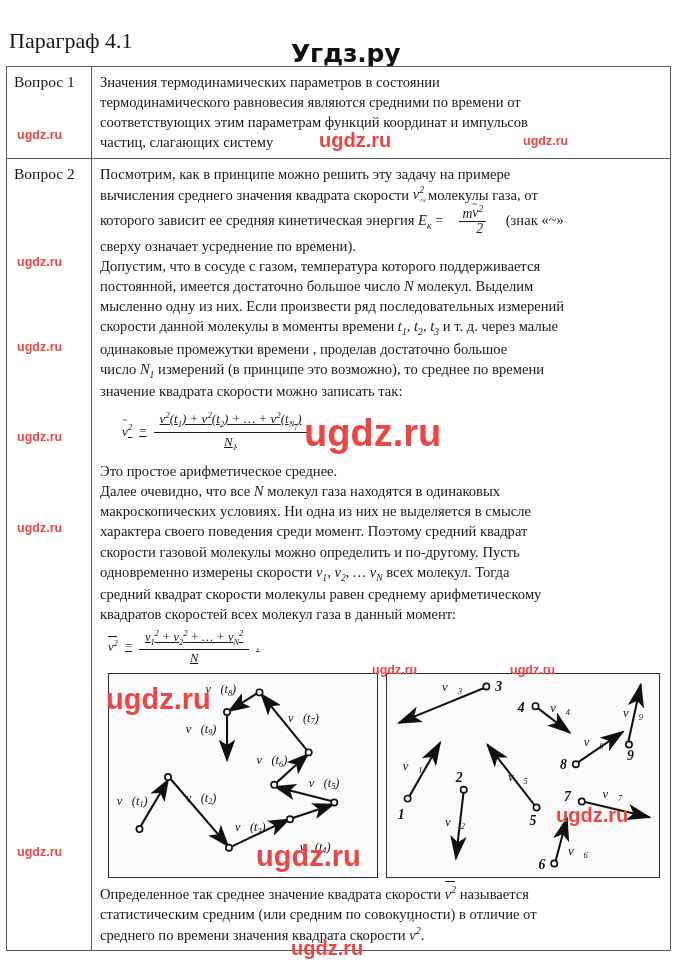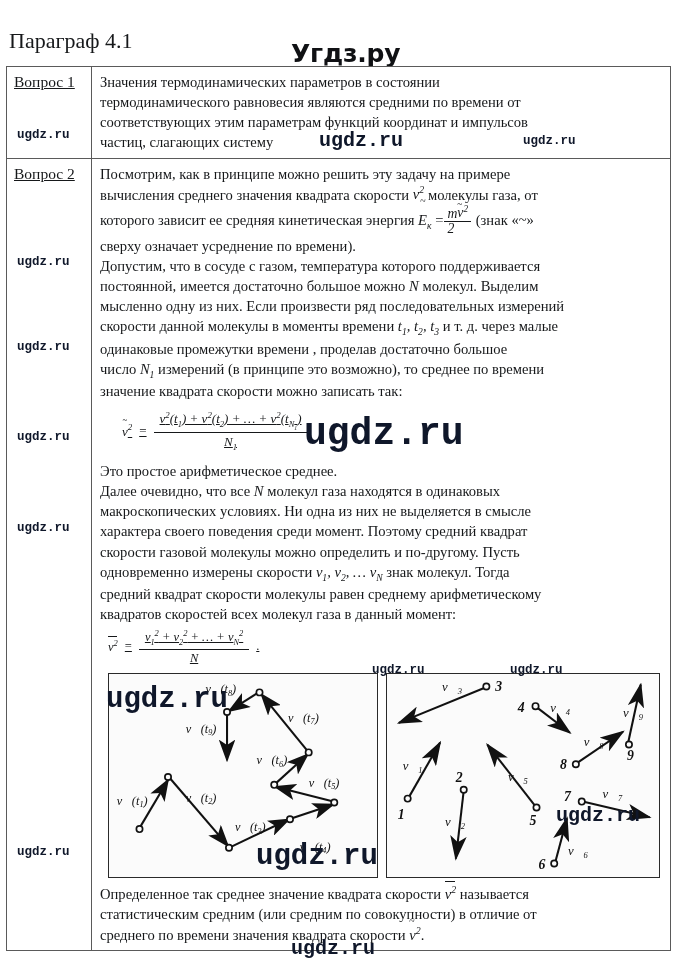--- a/index.html
+++ b/index.html
@@ -45,21 +45,21 @@
     top: 66px;
     width: 664px;
     border-collapse: collapse;
     table-layout: fixed;
   }
   .qa-table td {
     border: 1px solid #5a5a5a;
     vertical-align: top;
     padding: 0;
   }
-  .col-label { width: 84px; text-decoration: underline; }
+  .col-label { width: 84px; }
   .col-body  { width: 578px; }
 
   .q-label {
     font-size: 15.5px;
     padding: 5px 6px 4px 7px;
     line-height: 1.25;
     white-space: nowrap;
   }
   .q-body {
     padding: 5px 6px 5px 8px;
@@ -90,24 +90,24 @@
     position: absolute;
     left: 0; right: 1px;
     top: -0.13em;
     border-top: 1.2px solid #16181a;
   }
 
   
   .frac {
     display: inline-block;
     vertical-align: -0.55em;
-    text-align: left;
+    text-align: right;
     font-style: italic;
     line-height: 1.05;
-    margin: 0 1px;
+    margin: 0 16px;
   }
   .frac .num { display: block; padding: 0 3px; font-size: 0.94em; }
   .frac .den {
     display: block;
     border-top: 1.2px solid #16181a;
     padding: 0 3px;
     font-size: 0.94em;
   }
 
   
@@ -148,23 +148,23 @@
     position: relative;
     overflow: hidden;
   }
   .fig-left  { width: 272px; height: 203px; }
   .fig-right { width: 277px; height: 203px; }
   .fig-box svg { display: block; width: 100%; height: 100%; }
 
   
   .wm {
     position: absolute;
-    font-family: Liberation Mono, monospace;
+    font-family: Liberation Sans, sans-serif;
     font-weight: bold;
-    color: #0f172a;
+    color: #ef4444;
     white-space: nowrap;
     pointer-events: none;
   }
   .wm-s  { font-size: 12.5px; }
   .wm-m  { font-size: 20px; }
   .wm-l  { font-size: 29px; }
   .wm-xl { font-size: 38px; }
 </style>
 </head>
 <body>
@@ -209,21 +209,21 @@
             <span>которого зависит ее средняя кинетическая энергия</span>
             <span class="mi"><span class="tilde-wrap">E</span><sub class="sb">к</sub></span>
             <span class="eqsign">=</span><span class="frac"><span class="num"><span class="mi">m</span><span class="tilde-wrap">v</span><sup class="pw">2</sup></span><span class="den">2</span></span>
             <span>(знак «~»</span>
           </p>
 
           <p>сверху означает усреднение по времени).</p>
           <p>Допустим, что в сосуде с газом, температура которого поддерживается</p>
 
           <p>
-            <span>постоянной, имеется достаточно большое можно</span>
+            <span>постоянной, имеется достаточно большое число</span>
             <span class="mi">N</span>
             <span>молекул. Выделим</span>
           </p>
 
           <p>мысленно одну из них. Если произвести ряд последовательных измерений</p>
 
           <p>
             <span>скорости данной молекулы в моменты времени</span>
             <span class="mi">t<sub class="sb">1</sub>, t<sub class="sb">2</sub>, t<sub class="sb">3</sub></span>
             <span>и т. д. через малые</span>
@@ -258,21 +258,21 @@
             <span>молекул газа находятся в одинаковых</span>
           </p>
 
           <p>макроскопических условиях. Ни одна из них не выделяется в смысле</p>
           <p>характера своего поведения среди момент. Поэтому средний квадрат</p>
           <p>скорости газовой молекулы можно определить и по-другому. Пусть</p>
 
           <p>
             <span>одновременно измерены скорости</span>
             <span class="mi">v<sub class="sb">1</sub>, v<sub class="sb">2</sub>, … v<sub class="sb">N</sub></span>
-            <span>знак молекул. Тогда</span>
+            <span>всех молекул. Тогда</span>
           </p>
 
           <p>средний квадрат скорости молекулы равен среднему арифметическому</p>
           <p>квадратов скоростей всех молекул газа в данный момент:</p>
 
           <div class="formula-block second">
             <span class="eq-row">
               <span><span class="bar-wrap">v<sup class="pw">2</sup></span></span>
               <span class="eqsign">=</span>
               <span class="eq-frac">

